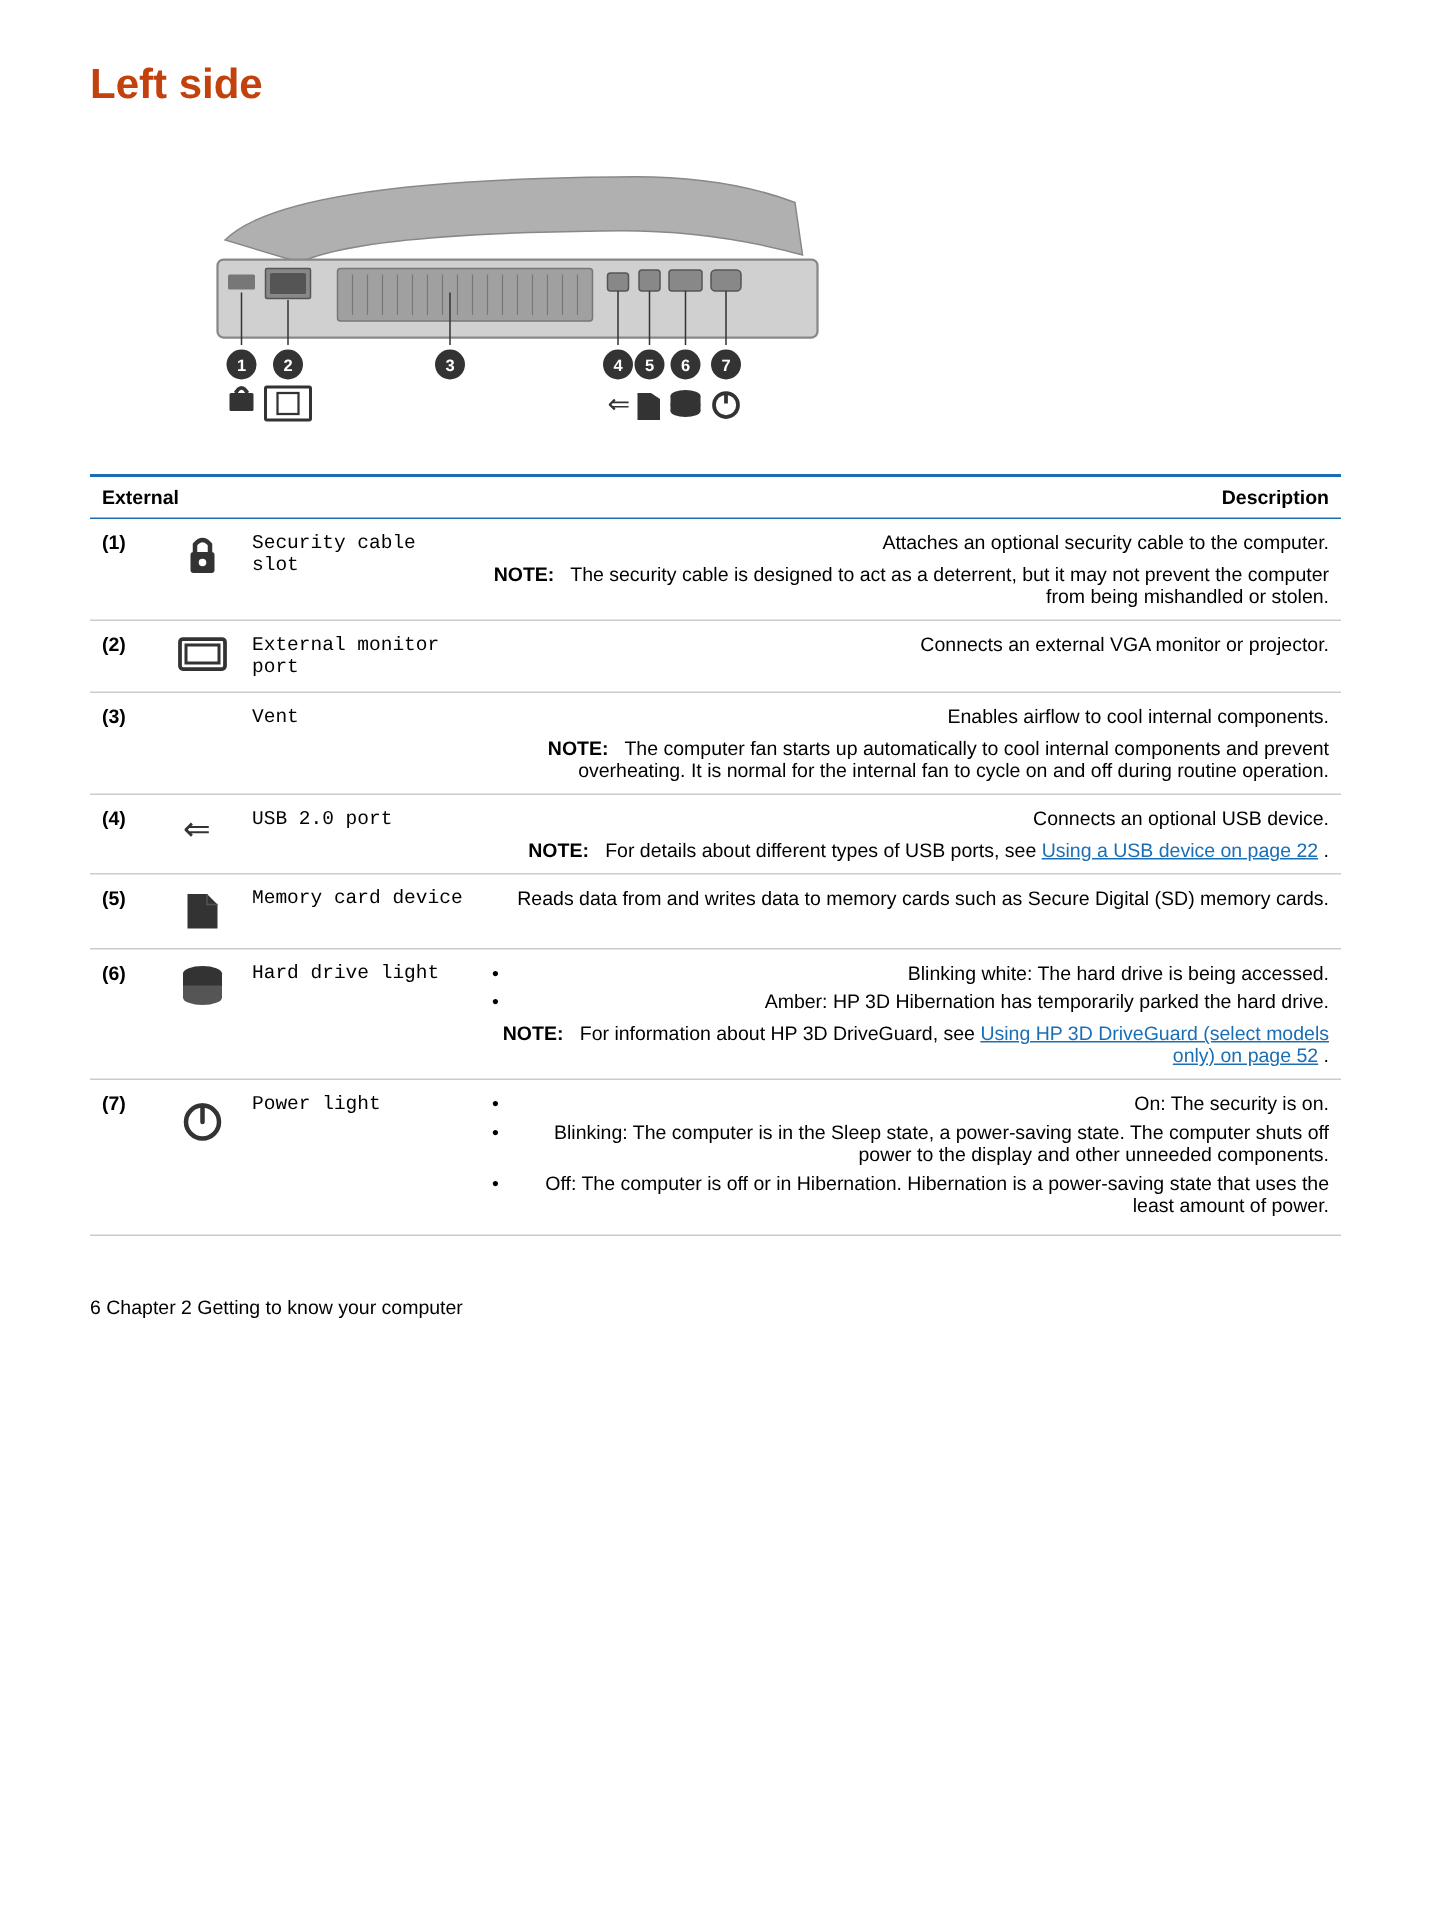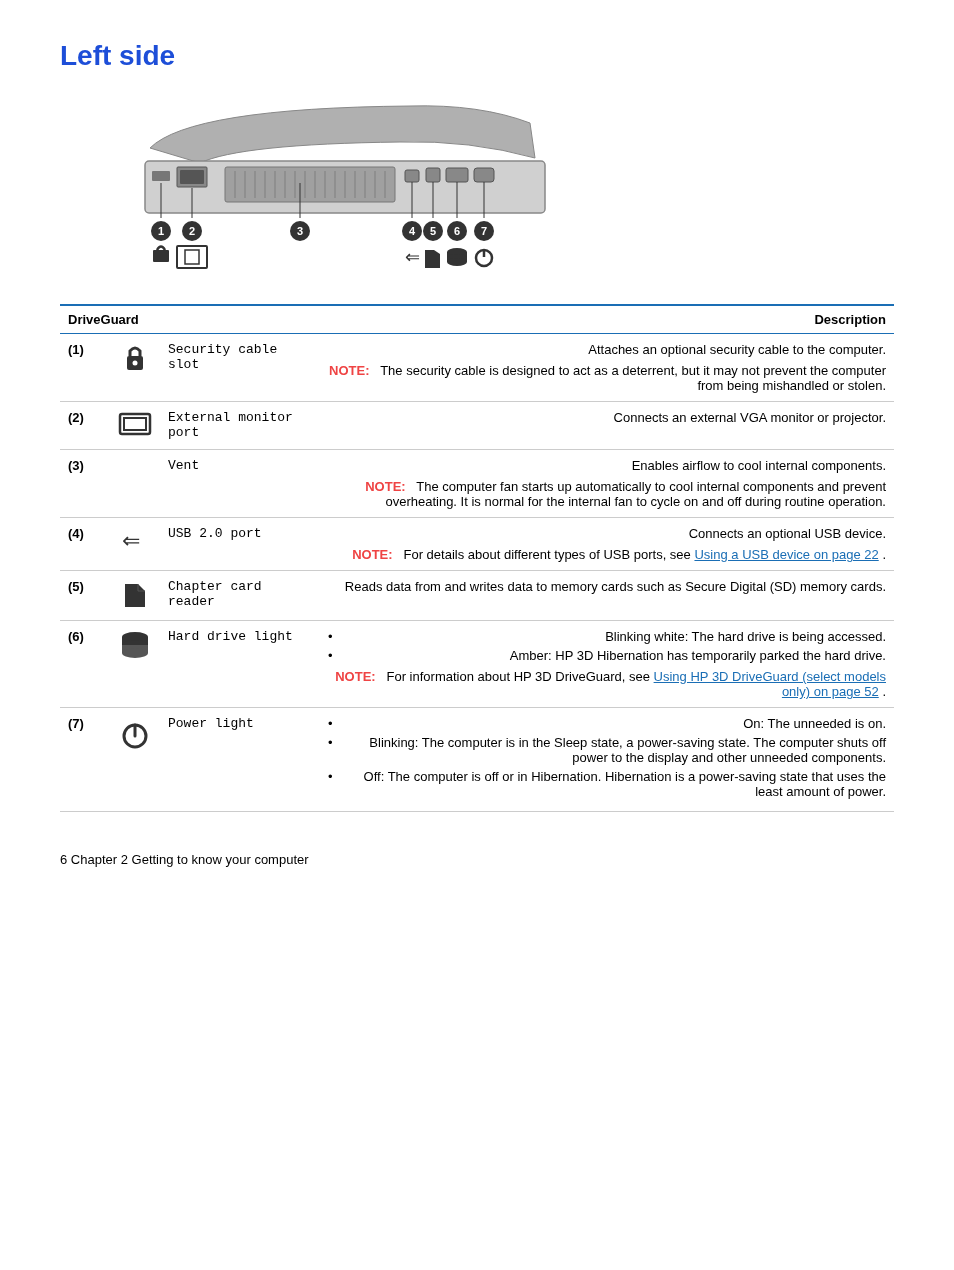--- a/index.html
+++ b/index.html
@@ -7,24 +7,24 @@
       font-family: Arial, Helvetica, sans-serif;
       font-size: 13px;
       background: #fff;
       color: #000;
       width: 954px;
       min-height: 1270px;
       padding: 40px 60px 40px 60px;
     }
 
     h1 {
-      color: #1d4ed8;
+      color: #c2410c;
       font-size: 28px;
       font-weight: bold;
-      margin-bottom: 16px;
+      margin-bottom: 28px;
     }
 
     
     table {
       width: 100%;
       border-collapse: collapse;
       margin-bottom: 30px;
     }
 
     thead tr {
@@ -63,21 +63,21 @@
       width: 160px;
       font-family: Liberation Mono, monospace;
     }
 
     .col-desc {
       width: auto;
       text-align: right;
     }
 
     .note-label {
-      color: #ef4444;
+      color: #000000;
       font-weight: bold;
       margin-top: 45px;
     }
 
     .link-blue {
       color: #1a6eb5;
       text-decoration: underline;
     }
 
     .bullet-list {
@@ -204,21 +204,21 @@
 
     <rect x="83" y="162" width="16" height="12" rx="1" fill="#333"></rect>
     <path d="M87,162 Q91,155 95,162" fill="none" stroke="#333" stroke-width="2.5"></path>
 
   </svg>
 </div>
 
 <table>
   <thead>
     <tr>
-      <th class="col-num" colspan="3">DriveGuard</th>
+      <th class="col-num" colspan="3">External</th>
       <th class="col-desc">Description</th>
     </tr>
   </thead>
   <tbody>
 
     <tr>
       <td class="col-num"><strong>(1)</strong></td>
       <td class="col-icon">
         <svg width="28" height="32" viewBox="0 0 28 32">
           <rect x="6" y="14" width="16" height="14" rx="2" fill="#333"></rect>
@@ -283,21 +283,21 @@
     </tr>
 
     <tr>
       <td class="col-num"><strong>(5)</strong></td>
       <td class="col-icon">
         <svg width="30" height="30" viewBox="0 0 30 30">
           <polygon points="5,5 5,28 25,28 25,12 18,5" fill="#333"></polygon>
           <polyline points="18,5 18,12 25,12" fill="none" stroke="#555" stroke-width="1"></polyline>
         </svg>
       </td>
-      <td class="col-name">Chapter card reader</td>
+      <td class="col-name">Memory card device</td>
       <td class="col-desc">
         <div>Reads data from and writes data to memory cards such as Secure Digital (SD) memory cards.</div>
       </td>
     </tr>
 
     <tr>
       <td class="col-num"><strong>(6)</strong></td>
       <td class="col-icon">
         <svg width="34" height="36" viewBox="0 0 34 36">
           <ellipse cx="17" cy="8" rx="13" ry="5" fill="#333"></ellipse>
@@ -326,21 +326,21 @@
       <td class="col-num"><strong>(7)</strong></td>
       <td class="col-icon">
         <svg width="32" height="34" viewBox="0 0 32 34">
           <circle cx="16" cy="20" r="11" fill="none" stroke="#333" stroke-width="3"></circle>
           <line x1="16" y1="9" x2="16" y2="20" stroke="#333" stroke-width="3" stroke-linecap="round"></line>
         </svg>
       </td>
       <td class="col-name">Power light</td>
       <td class="col-desc">
         <ul class="bullet-list">
-          <li>On: The unneeded is on.</li>
+          <li>On: The security is on.</li>
           <li>Blinking: The computer is in the Sleep state, a power-saving state. The computer shuts off power to the display and other unneeded components.</li>
           <li>Off: The computer is off or in Hibernation. Hibernation is a power-saving state that uses the least amount of power.</li>
         </ul>
       </td>
     </tr>
 
   </tbody>
 </table>
 
 <div class="footer">6    Chapter 2   Getting to know your computer</div>

